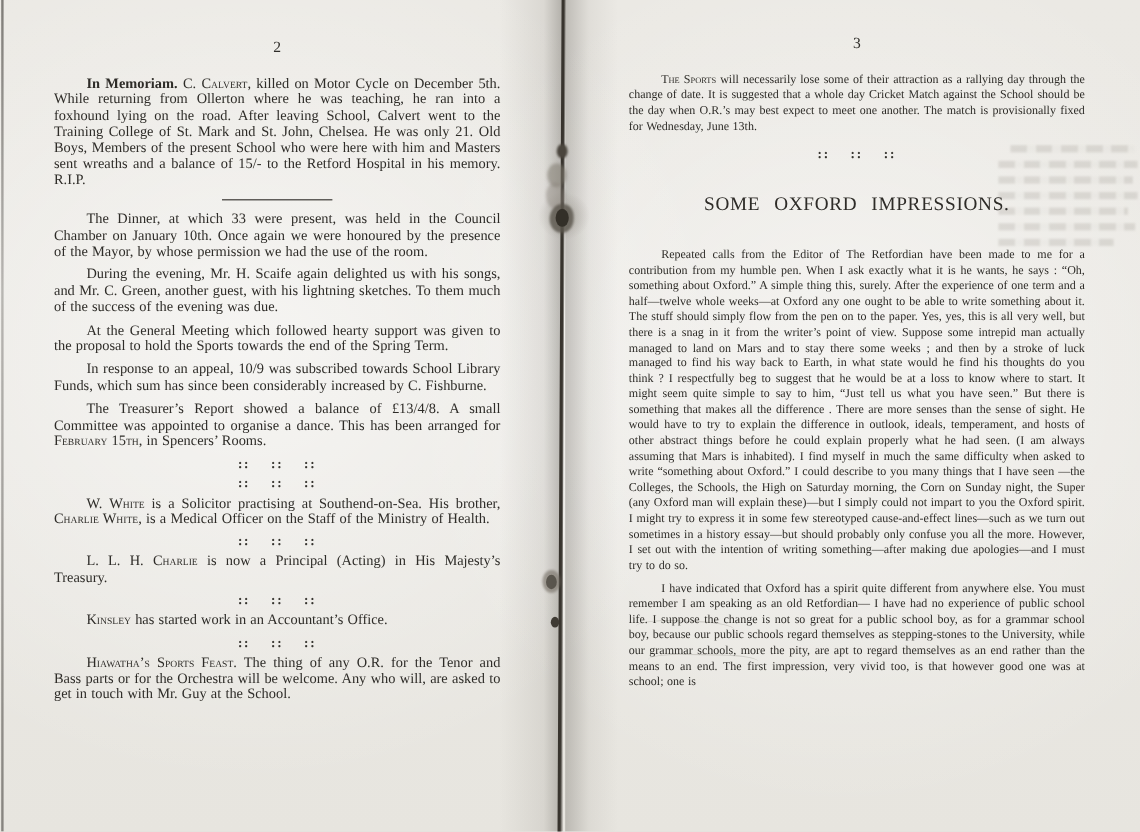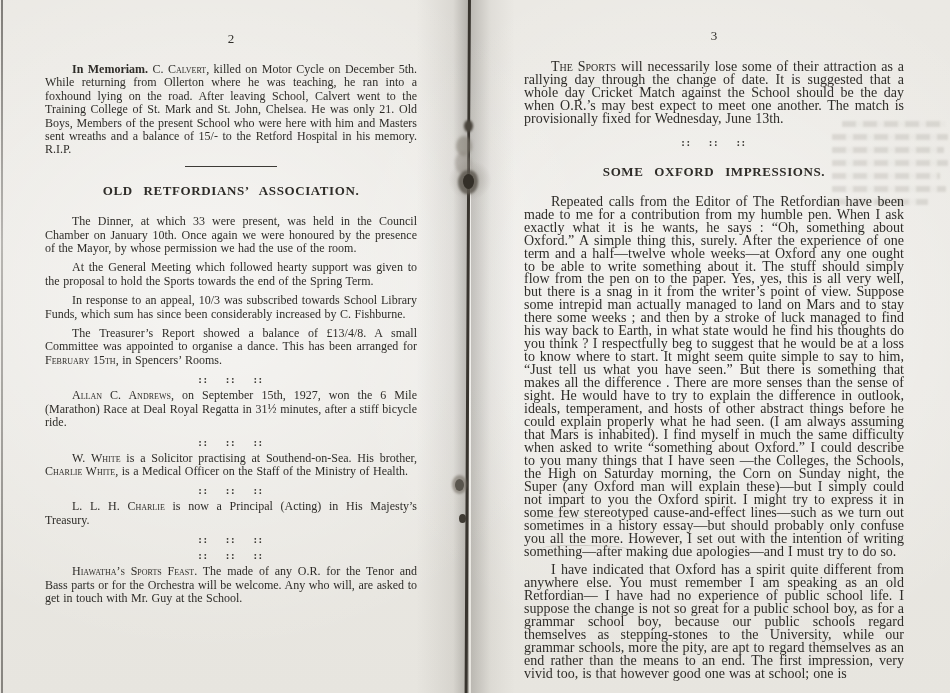--- a/index.html
+++ b/index.html
@@ -59,23 +59,23 @@
   
   .col{position:absolute;top:0;}
   .col-left{left:45px;width:372px;}
   .col-right{left:524px;width:380px;}
   .pagenum{text-align:center;font-size:13px;line-height:14px;}
   .col-left .pagenum{padding-top:32px;margin-bottom:17px;}
   .col-right .pagenum{padding-top:29px;margin-bottom:18px;}
 
   .para{margin:0 0 6px;font-size:12px;line-height:13.4px;text-align:justify;
     text-indent:27px;word-spacing:0.5px;}
-  .col-right .para{font-size:14px;line-height:12.95px;}
-  .section-heading{font-size:13px;font-weight:700;text-align:center;
-    letter-spacing:0.6px;word-spacing:7px;margin:16px 0;}
+  .col-right .para{font-size:10px;line-height:12.95px;}
+  .section-heading{font-size:16px;font-weight:400;text-align:center;
+    letter-spacing:0.6px;word-spacing:7px;margin:27px 0;}
   .short-rule{width:92px;height:1.4px;background:#3c3a36;margin:9px auto;}
   .dots-divider{text-align:center;font-size:11px;font-weight:700;letter-spacing:1.5px;
     word-spacing:13px;line-height:12px;margin:2px 0 4px;color:#35332e;}
   .col-right .dots-divider{margin:10px 0 12px;}
   [data-name="paragraph-i-have-indicated"]{margin-top:4px;}
 
   .seg-plain{}
   .seg-bold{font-weight:700;}
   .seg-sc{font-variant:small-caps;}
   .seg-italic{}
@@ -110,34 +110,34 @@
       <div></div>
   </div>
   <div class="hairline hairline-1" data-name="pencil-hairline"></div>
   <div class="hairline hairline-2" data-name="pencil-hairline"></div>
 
   <div class="col col-left" data-name="left-page-column">
     <div class="pagenum" data-name="page-number-left">2</div>
     <div class="blocks" id="left-blocks" data-name="left-page-blocks">
         <p class="para" data-name="paragraph-in-memoriam"><span class="seg-bold" data-name="text-segment-bold">In Memoriam.</span><span class="seg-plain" data-name="text-segment-plain">  C. </span><span class="seg-sc" data-name="text-segment-sc">Calvert</span><span class="seg-plain" data-name="text-segment-plain">, killed on Motor Cycle on December 5th.  While returning from Ollerton where he was teaching, he ran into a foxhound lying on the road.  After leaving School, Calvert went to the Training College of St. Mark and St. John, Chelsea.  He was only 21.  Old Boys, Members of the present School who were here with him and Masters sent wreaths and a balance of 15/- to the Retford Hospital in his memory.    R.I.P.</span></p>
         <div class="short-rule" data-name="horizontal-rule"></div>
-        <h2 class="section-heading" data-name="heading-old-retfordians">OLD RETFORDIANS’ ASSOCIATION.</h2>
         <p class="para" data-name="paragraph-dinner"><span class="seg-plain" data-name="text-segment-plain">The Dinner, at which 33 were present, was held in the Council Chamber on January 10th.  Once again we were honoured by the presence of the Mayor, by whose permission we had the use of the room.</span></p>
+        <p class="para" data-name="paragraph-during-evening"><span class="seg-plain" data-name="text-segment-plain">During the evening, Mr. H. Scaife again delighted us with his songs, and Mr. C. Green, another guest, with his lightning sketches. To them much of the success of the evening was due.</span></p>
         <p class="para" data-name="paragraph-general-meeting"><span class="seg-plain" data-name="text-segment-plain">At the General Meeting which followed hearty support was given to the proposal to hold the Sports towards the end of the Spring Term.</span></p>
-        <p class="para" data-name="paragraph-library-appeal"><span class="seg-plain" data-name="text-segment-plain">In response to an appeal, 10/3 was subscribed towards School Library Funds, which sum has since been considerably increased by C. Fishburne.</span></p>
+        <p class="para" data-name="paragraph-library-appeal"><span class="seg-plain" data-name="text-segment-plain">In response to an appeal, 10/9 was subscribed towards School Library Funds, which sum has since been considerably increased by C. Fishburne.</span></p>
         <p class="para" data-name="paragraph-treasurers-report"><span class="seg-plain" data-name="text-segment-plain">The Treasurer’s Report showed a balance of £13/4/8.  A small Committee was appointed to organise a dance.  This has been arranged for </span><span class="seg-sc" data-name="text-segment-sc">February 15th</span><span class="seg-plain" data-name="text-segment-plain">, in Spencers’ Rooms.</span></p>
         <div class="dots-divider" data-name="dots-divider">:: :: ::</div>
-        <p class="para" data-name="paragraph-andrews"><span class="seg-sc" data-name="text-segment-sc">Allan C. Andrews</span><span class="seg-plain" data-name="text-segment-plain">, on September 15th, 1927, won the 6 Mile (Marathon) Race at Deal Royal Regatta in 31½ minutes, after a stiff bicycle ride.</span></p>
         <div class="dots-divider" data-name="dots-divider">:: :: ::</div>
         <p class="para" data-name="paragraph-white"><span class="seg-plain" data-name="text-segment-plain">W. </span><span class="seg-sc" data-name="text-segment-sc">White</span><span class="seg-plain" data-name="text-segment-plain"> is a Solicitor practising at Southend-on-Sea.  His brother, </span><span class="seg-sc" data-name="text-segment-sc">Charlie White</span><span class="seg-plain" data-name="text-segment-plain">, is a Medical Officer on the Staff of the Ministry of Health.</span></p>
         <div class="dots-divider" data-name="dots-divider">:: :: ::</div>
         <p class="para" data-name="paragraph-thompson"><span class="seg-plain" data-name="text-segment-plain">L. L. H. </span><span class="seg-sc" data-name="text-segment-sc">Charlie</span><span class="seg-plain" data-name="text-segment-plain"> is now a Principal (Acting) in His Majesty’s Treasury.</span></p>
         <div class="dots-divider" data-name="dots-divider">:: :: ::</div>
+        <p class="para" data-name="paragraph-kinsley"><span class="seg-sc" data-name="text-segment-sc">Kinsley</span><span class="seg-plain" data-name="text-segment-plain"> has started work in an Accountant’s Office.</span></p>
         <div class="dots-divider" data-name="dots-divider">:: :: ::</div>
-        <p class="para" data-name="paragraph-hiawatha"><span class="seg-sc" data-name="text-segment-sc">Hiawatha’s Sports Feast</span><span class="seg-plain" data-name="text-segment-plain">.  The made of any O.R. for the Tenor and Bass parts or for the Orchestra will be welcome.    Any who will, are asked to get in touch with Mr. Guy at the School.</span></p>
+        <p class="para" data-name="paragraph-hiawatha"><span class="seg-sc" data-name="text-segment-sc">Hiawatha’s Sports Feast</span><span class="seg-plain" data-name="text-segment-plain">.  The thing of any O.R. for the Tenor and Bass parts or for the Orchestra will be welcome.    Any who will, are asked to get in touch with Mr. Guy at the School.</span></p>
       </div>
   </div>
 
   <div class="col col-right" data-name="right-page-column">
     <div class="pagenum" data-name="page-number-right">3</div>
     <div class="blocks" id="right-blocks" data-name="right-page-blocks">
         <p class="para" data-name="paragraph-the-sports"><span class="seg-sc" data-name="text-segment-sc">The Sports</span><span class="seg-plain" data-name="text-segment-plain"> will necessarily lose some of their attraction as a rallying day through the change of date.  It is suggested that a whole day Cricket Match against the School should be the day when O.R.’s may best expect to meet one another.  The match is provisionally fixed for Wednesday, June 13th.</span></p>
         <div class="dots-divider" data-name="dots-divider">:: :: ::</div>
         <h2 class="section-heading" data-name="heading-oxford-impressions">SOME OXFORD IMPRESSIONS.</h2>
         <p class="para" data-name="paragraph-oxford-intro"><span class="seg-plain" data-name="text-segment-plain">Repeated calls from the Editor of </span><span class="seg-italic" data-name="text-segment-italic">The Retfordian</span><span class="seg-plain" data-name="text-segment-plain"> have been made to me for a contribution from my humble pen.  When I ask exactly what it is he wants, he says : “Oh, something about Oxford.”  A simple thing this, surely.  After the experience of one term and a half—twelve whole weeks—at Oxford any one ought to be able to write something about it. The stuff should simply flow from the pen on to the paper.   Yes, yes, this is all very well, but there is a snag in it from the writer’s point of view.  Suppose some intrepid man actually managed to land on Mars and to stay there some weeks ;  and then by a stroke of luck managed to find his way back to Earth, in what state would he find his thoughts do you think ?  I respectfully beg to suggest that he would be at a loss to know where to start.  It might seem quite simple to say to him, “Just tell us what you have seen.”  But there is something that makes all the difference .  There are more senses than the sense of sight.  He would have to try to explain the difference in outlook, ideals, temperament, and hosts of other abstract things before he could explain properly what he had seen.  (I am always assuming that Mars is inhabited).  I find myself in much the same difficulty when asked to write “something about Oxford.”  I could describe to you many things that I have seen —the Colleges, the Schools, the High on Saturday morning, the Corn on Sunday night, the Super (any Oxford man will explain these)—but I simply could not impart to you the Oxford spirit.  I might try to express it in some few stereotyped cause-and-effect lines—such as we turn out sometimes in a history essay—but should probably only confuse you all the more.  However, I set out with the intention of writing something—after making due apologies—and I must try to do so.</span></p>

